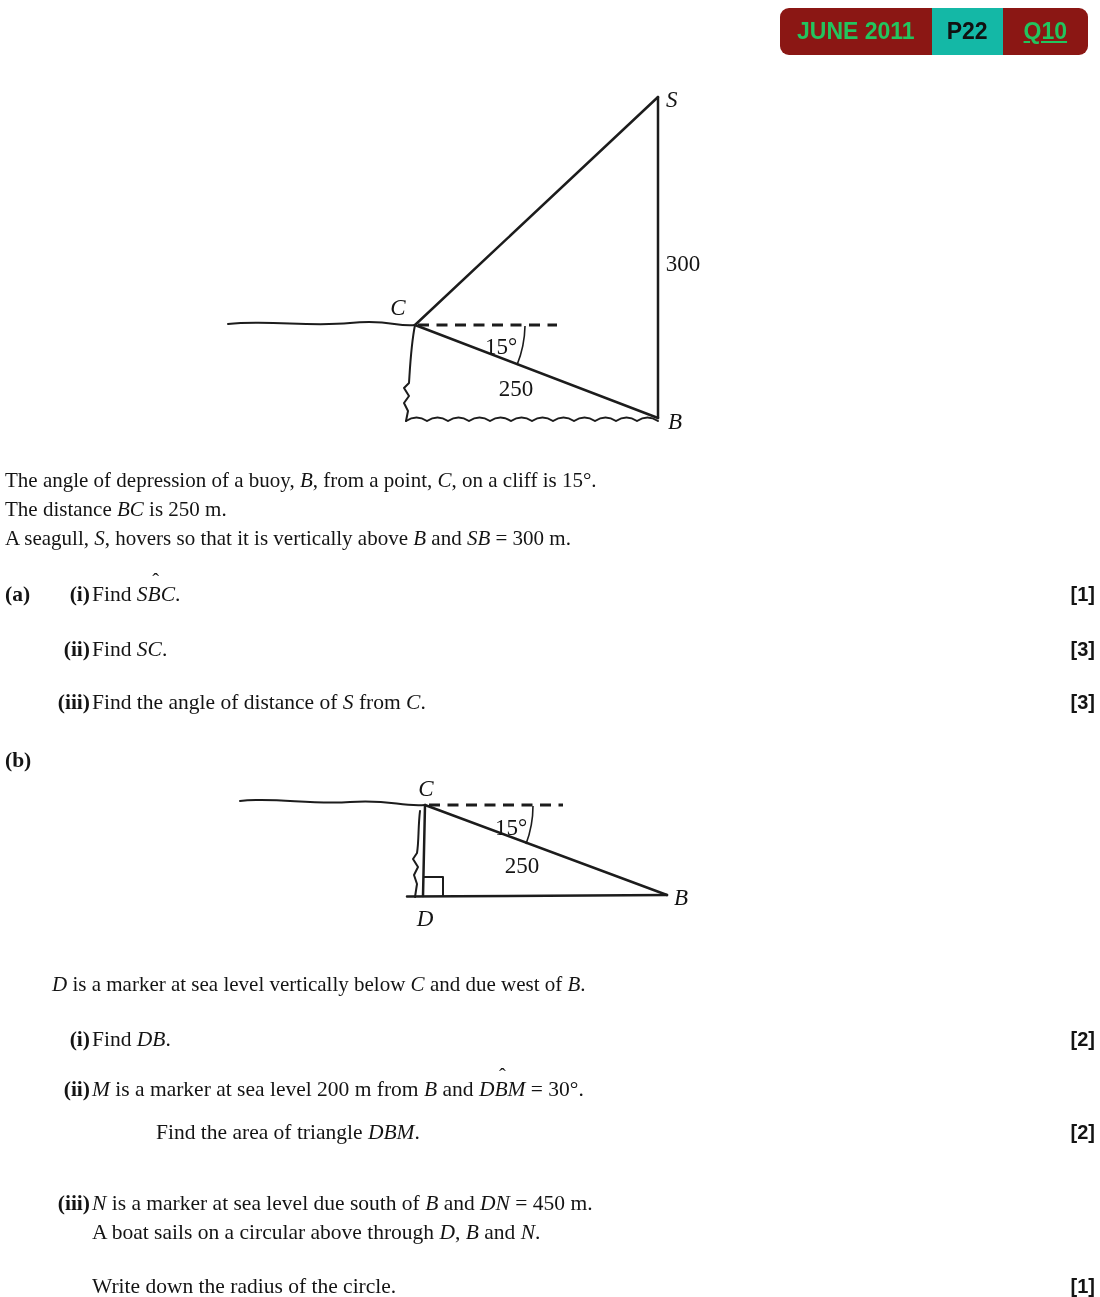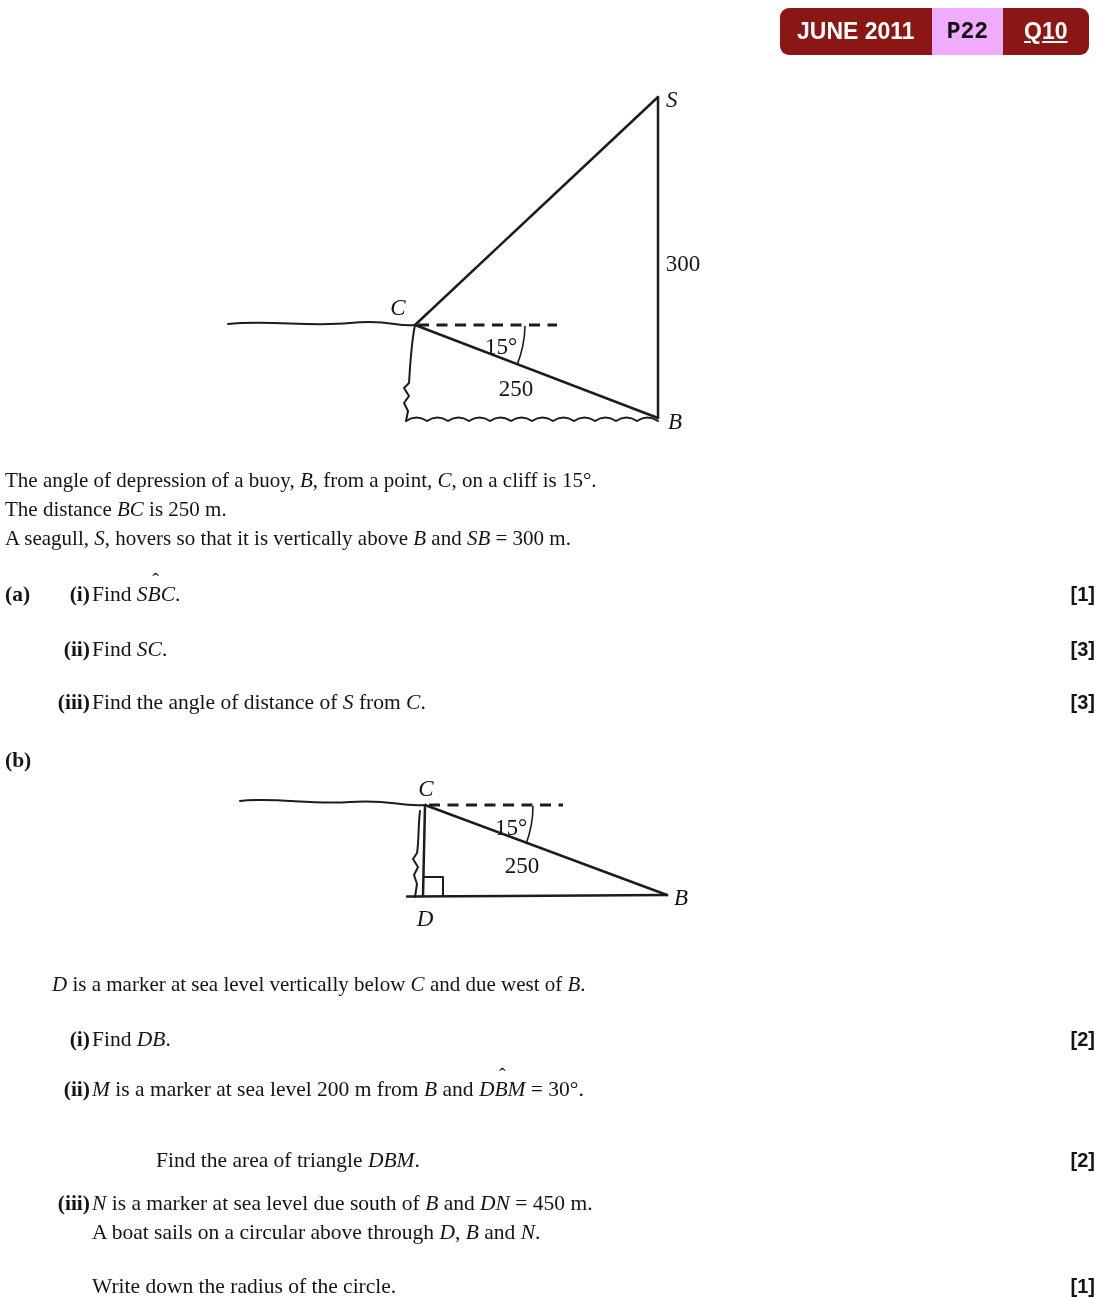--- a/index.html
+++ b/index.html
@@ -21,25 +21,25 @@
   .badge{
     left:780px;top:8px;height:47px;
     display:flex;align-items:stretch;
     border-radius:9px;overflow:hidden;
     font-family:"Liberation Sans", sans-serif;
     font-weight:bold;font-size:23px;
     box-sizing:border-box;
   }
   .badge .seg{
     display:flex;align-items:center;justify-content:center;
-    background:var(--maroon);color:#ffffff;
+    background:var(--maroon);color:#22c55e;
     white-space:nowrap;
   }
   .badge .seg.s1{padding:0 17px;}
-  .badge .seg.s2{background:#f0abfc;color:#111;padding:0 15px;font-family:Liberation Mono, monospace;}
+  .badge .seg.s2{background:#14b8a6;color:#111;padding:0 15px;}
   .badge .seg.s3{padding:0 21px;text-decoration:underline;}
 
   
   .txt{font-size:21px;line-height:29px;}
   .it{font-style:italic;}
   .hat{position:relative;display:inline-block;}
   .hat-mark{
     position:absolute;left:50%;top:-0.46em;
     transform:translateX(-28%);
     font-style:normal;font-size:0.95em;line-height:1;
@@ -165,21 +165,21 @@
   <span class="tx"><span>Find </span><span class="it">DB</span><span>.</span></span>
   <span class="mk">[2]</span>
 </div>
 
 <div class="row" style="top:1075px;">
   <span class="pa"></span>
   <span class="rn">(ii)</span>
   <span class="tx"><span class="it">M</span><span> is a marker at sea level 200 m from </span><span class="it">B</span><span> and </span><span class="it">D</span><span class="it hat"><span class="hat-mark">ˆ</span>B</span><span class="it">M</span><span> = 30°.</span></span>
 </div>
 
-<div class="row" style="top:1146px;gap:32px;">
+<div class="row" style="top:1118px;gap:32px;">
   <span class="pa"></span>
   <span class="rn"></span>
   <span class="tx"><span>Find the area of triangle </span><span class="it">DBM</span><span>.</span></span>
   <span class="mk">[2]</span>
 </div>
 
 <div class="row" style="top:1189px;">
   <span class="pa"></span>
   <span class="rn">(iii)</span>
   <span class="tx">

